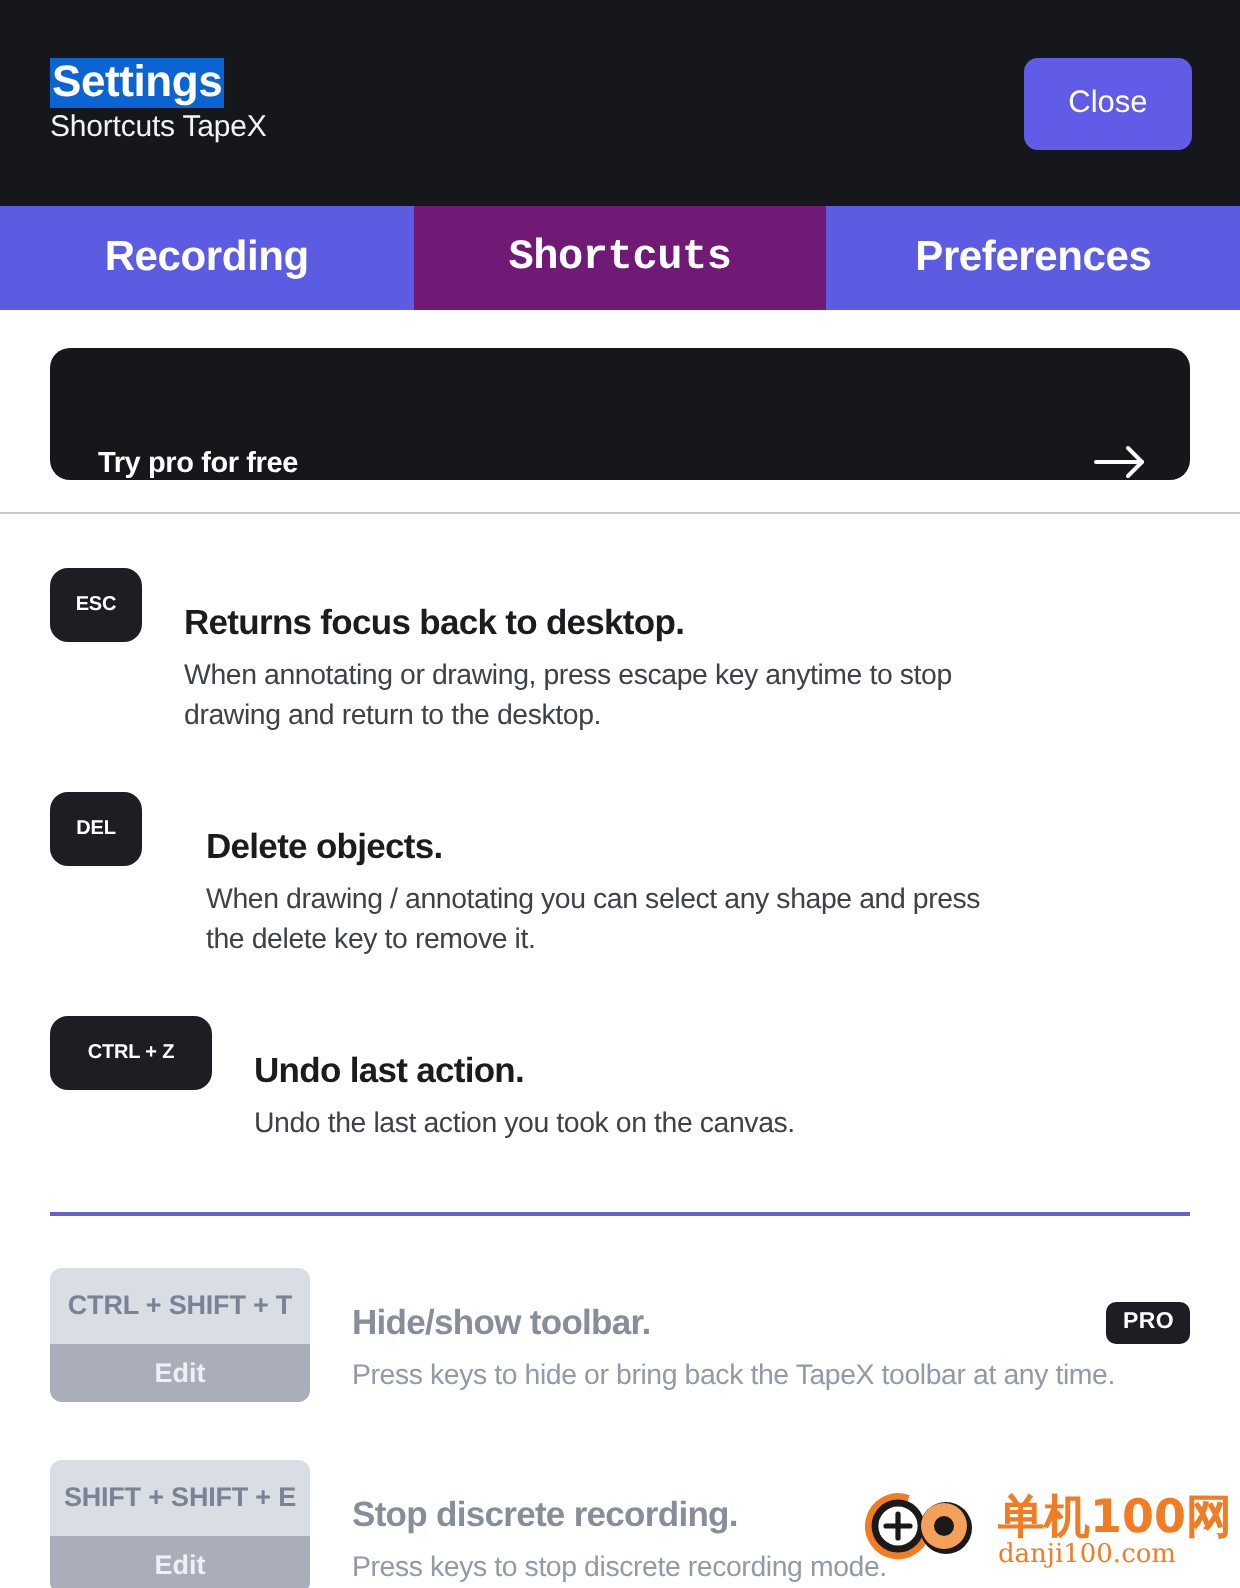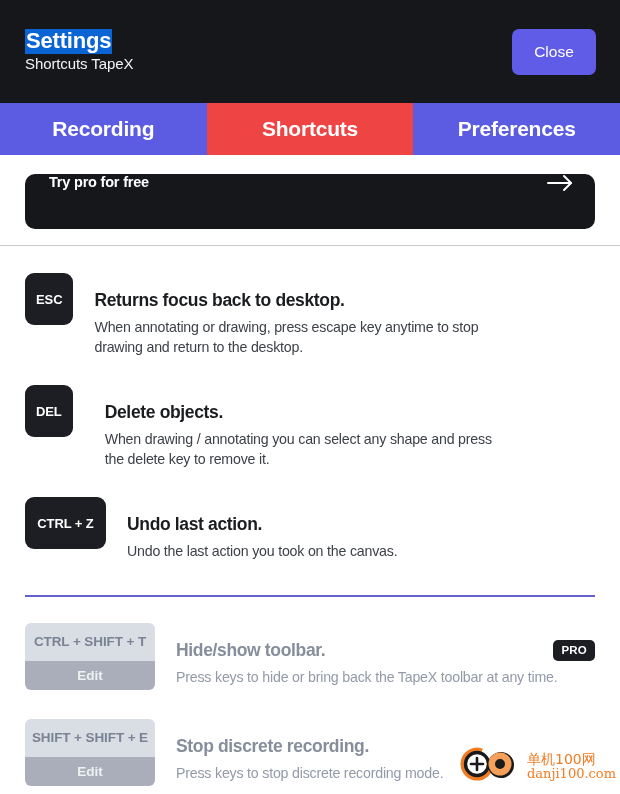--- a/index.html
+++ b/index.html
@@ -62,30 +62,30 @@
     display: flex;
     align-items: center;
     justify-content: center;
     color: #ffffff;
     font-size: 21px;
     font-weight: bold;
     background: #5c5ce2;
     cursor: pointer;
     letter-spacing: -0.2px;
   }
-  .tab.active { background: #ef4444; }
+  .tab.active { background: #701a75; font-family: Liberation Mono, monospace; }
 
   
   .banner-wrap { padding: 19px 25px 16px 25px; }
   .pro-banner {
     background: #15171b;
     border-radius: 10px;
-    height: 55px;
-    display: flex;
-    align-items: flex-start;
+    height: 66px;
+    display: flex;
+    align-items: flex-end;
     justify-content: space-between;
     padding: 0 22px 0 24px;
     cursor: pointer;
   }
   .pro-banner-label {
     color: #ffffff;
     font-size: 14.5px;
     font-weight: bold;
     letter-spacing: -0.2px;
   }
@@ -104,25 +104,25 @@
   .row-del { padding-top: 28px; gap: 32px; }
   .row-undo { padding-top: 28px; }
   .row-pro-1 { padding-top: 26px; }
   .row-pro-2 { padding-top: 29px; }
 
   .keycap {
     background: #1c1e24;
     color: #ffffff;
     border-radius: 9px;
     min-width: 46px;
-    height: 52px;
+    height: 37px;
     display: flex;
     align-items: center;
     justify-content: center;
-    font-size: 13px;
+    font-size: 10px;
     font-weight: bold;
     padding: 16px 11px;
     flex: none;
     letter-spacing: -0.1px;
   }
   .keycap-wide { min-width: 81px; }
 
   .keycap-disabled {
     width: 130px;
     border-radius: 6px;
@@ -204,23 +204,23 @@
     right: 4px;
     bottom: 6px;
     display: flex;
     align-items: center;
     gap: 5px;
     pointer-events: none;
   }
   .wm-text { display: flex; flex-direction: column; line-height: 1.05; }
   .wm-cn {
     color: #f07c24;
-    font-size: 14px;
+    font-size: 23px;
     font-family: "DejaVu Sans", sans-serif;
-    font-weight: normal;
+    font-weight: bold;
   }
   .wm-url {
     color: #f07c24;
     font-size: 13px;
     font-family: "DejaVu Serif", serif;
   }
 </style>
 </head>
 <body>
 

